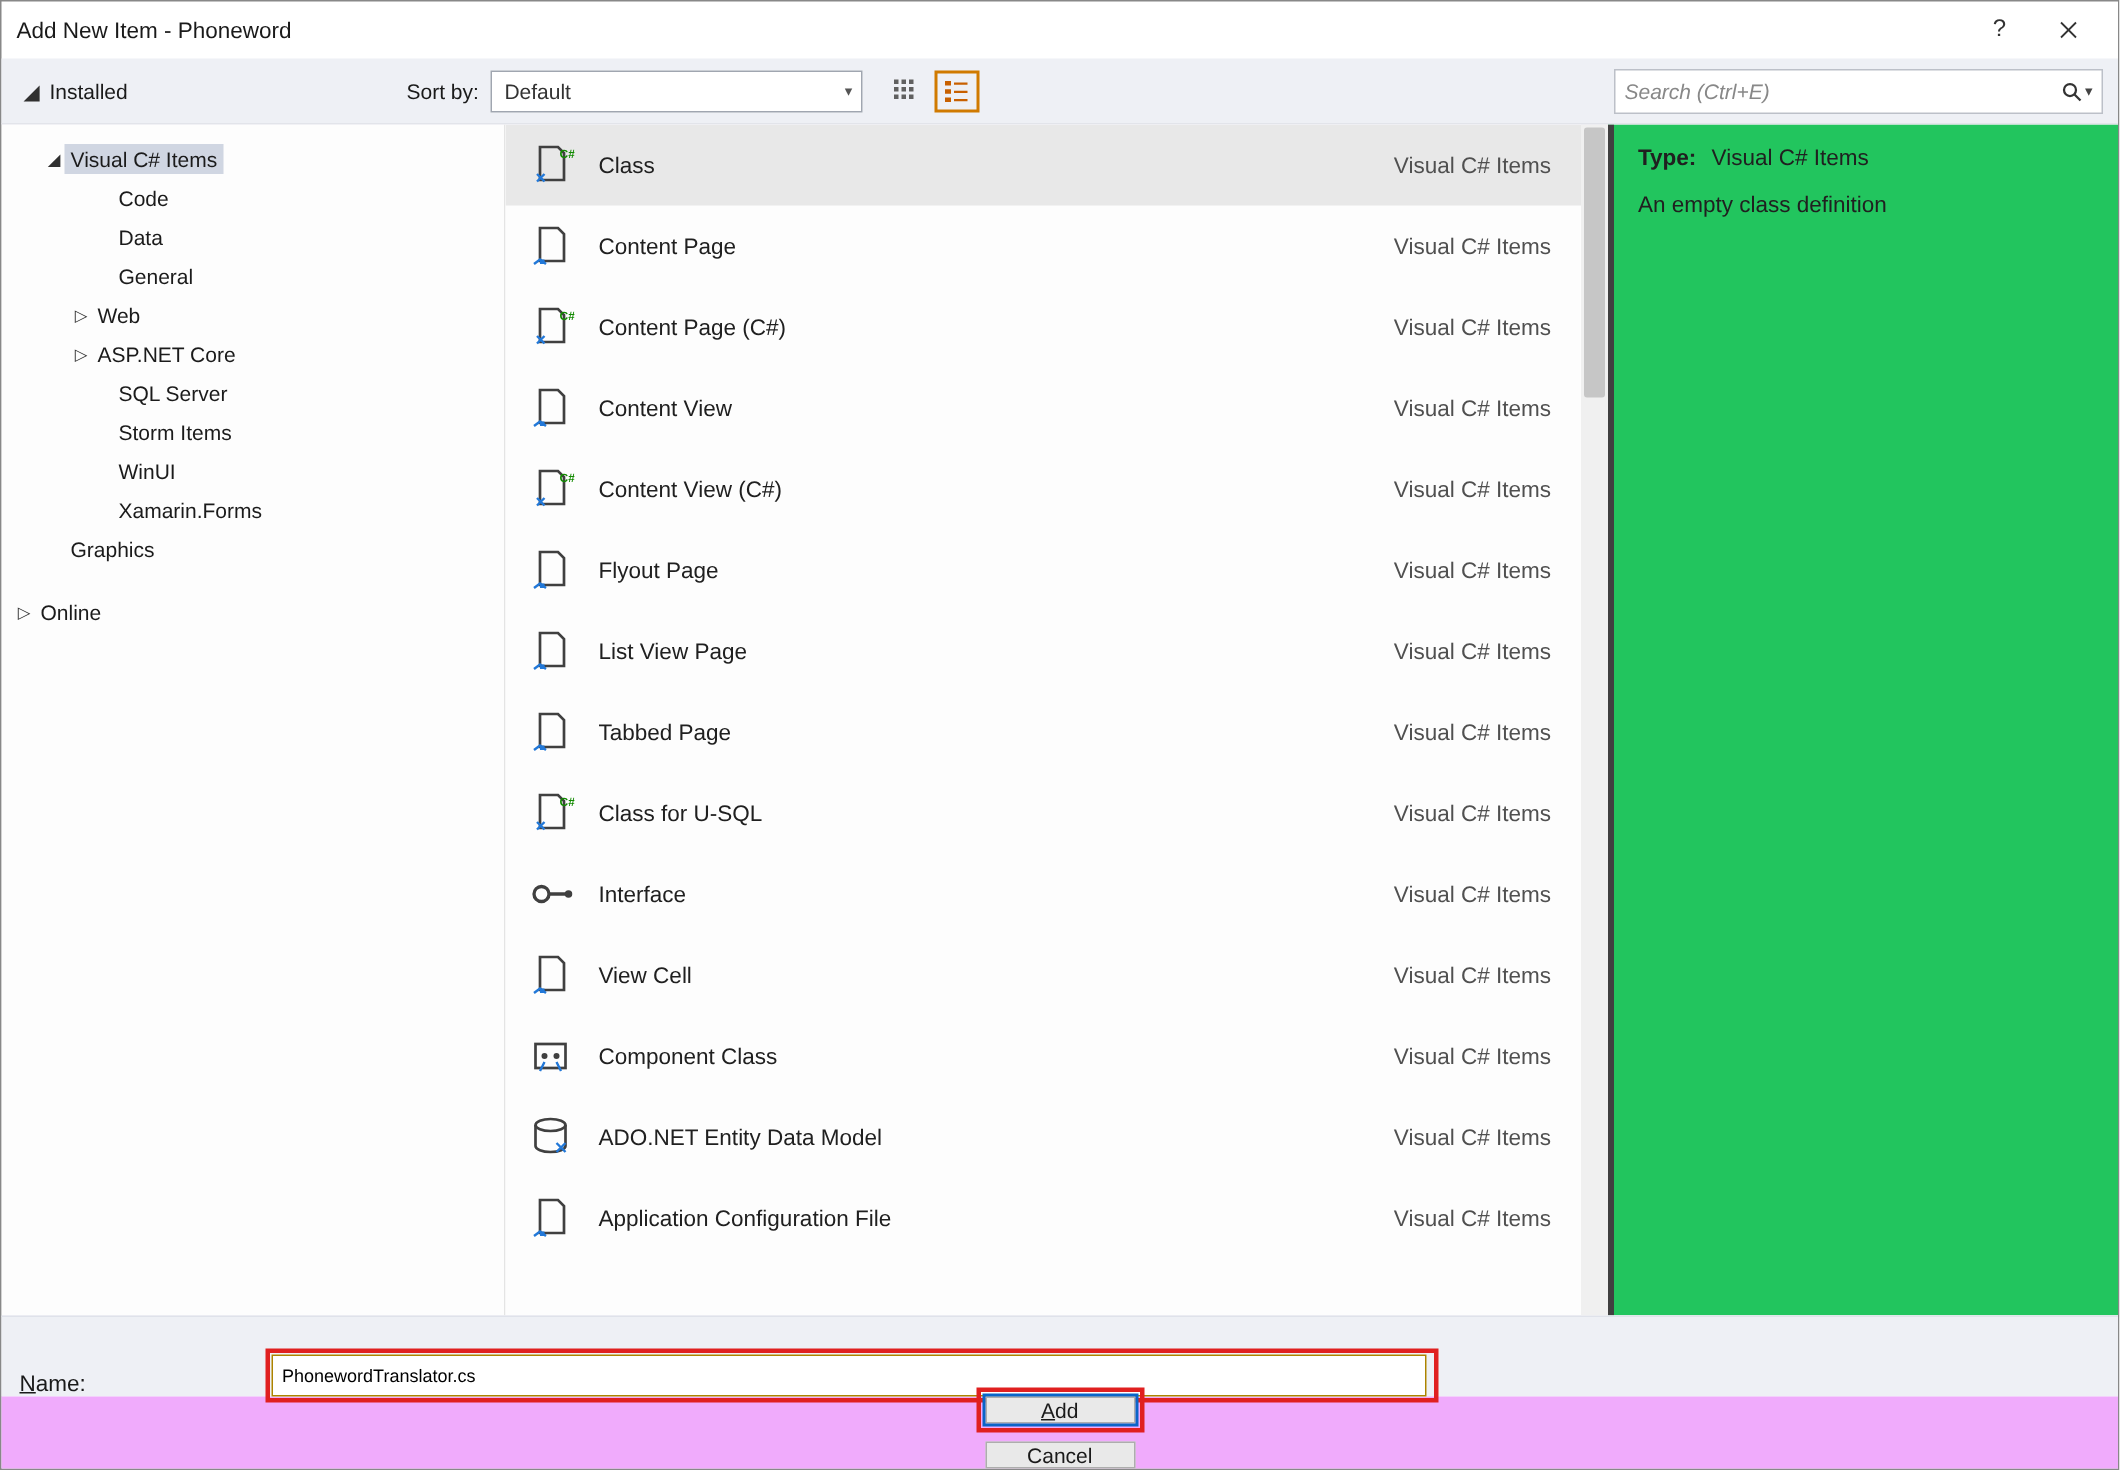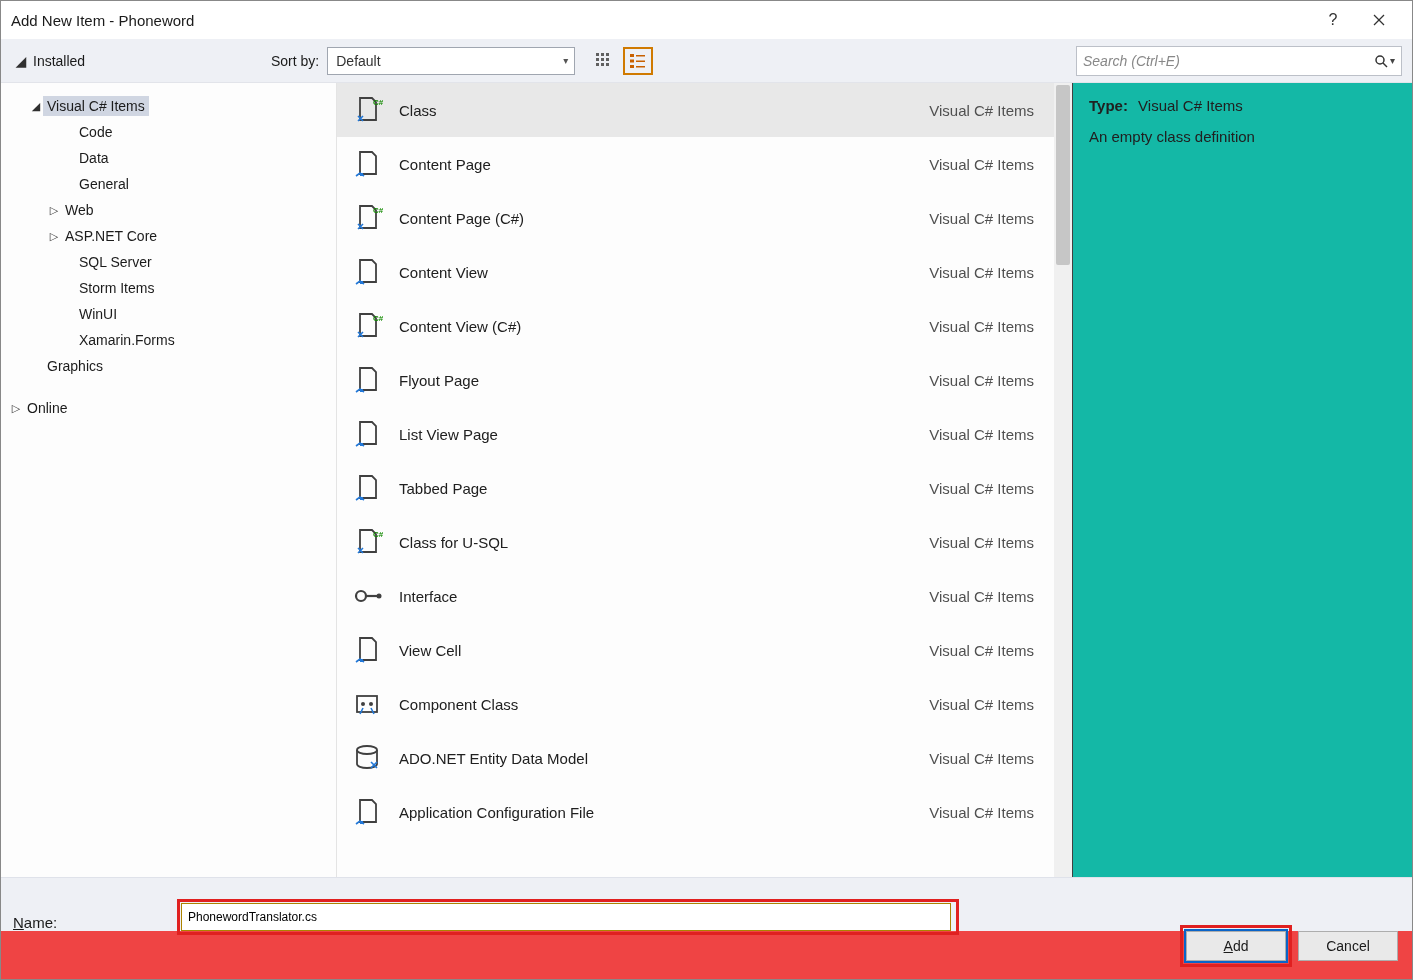--- a/index.html
+++ b/index.html
@@ -42,34 +42,34 @@
   .listwrap { flex: 1; display: flex; }
   .list { flex: 1; overflow-y: auto; background: #fdfdfd; }
   .item { height: 54px; display: flex; align-items: center; padding: 0 20px 0 12px; gap: 14px; border-bottom: 0; }
   .item.selected { background: #e8e8e8; }
   .item .iconbox { width: 36px; height: 36px; display: flex; align-items: center; justify-content: center; }
   .item .name { flex: 1; font-size: 15px; color: #202020; }
   .item .cat { font-size: 15px; color: #505050; }
   .scrollbar { width: 18px; background: #f0f0f0; position: relative; }
   .scrollbar .thumb { position: absolute; top: 2px; left: 2px; right: 2px; height: 180px; background: #c6c6c6; border-radius: 2px; }
 
-  .details { width: 340px; padding: 14px 16px; font-size: 15px; color: #202020; background: #14b8a6; border-left: 1px solid #404040; }
+  .details { width: 340px; padding: 14px 16px; font-size: 15px; color: #202020; background: #22c55e; border-left: 4px solid #404040; }
   .details .typeline { margin-bottom: 14px; }
   .details .typeline b { margin-right: 6px; }
 
   
   .namebar { height: 54px; background: #eef0f5; border-top: 1px solid #dfe2ea; display: flex; align-items: flex-end; padding: 0 12px; gap: 18px; }
   .namebar .nlabel { font-size: 15px; width: 150px; }
   .namebar .nlabel u { text-decoration: underline; }
   .nameinputwrap { flex: 0 0 770px; position: relative; }
   .nameinput { width: 100%; height: 28px; border: 1px solid #ac8300; background: #fff; padding: 0 6px; font-size: 12px; outline: none; }
   .redframe1 { position: absolute; top: -4px; left: -4px; right: -8px; bottom: -4px; border: 3px solid #e02020; pointer-events: none; }
 
   
-  .btnbar { height: 48px; background: #ef4444; display: flex; justify-content: flex-end; padding: 0 14px; gap: 12px; border-top: 0; }
+  .btnbar { height: 48px; background: #f0abfc; display: flex; align-items: center; justify-content: flex-end; padding: 0 14px; gap: 12px; border-top: 0; flex-direction: column; }
   .btn { width: 100px; height: 30px; border: 1px solid #adadad; background: #e9e9e9; display: flex; align-items: center; justify-content: center; font-size: 14px; }
   .btn.primary { outline: 2px solid #0a64c8; outline-offset: 0; position: relative; }
   .redframe2 { position: absolute; inset: -7px; border: 3px solid #e02020; pointer-events: none; }
 </style>
 </head>
 <body>
 
 <div class="window">
   <div class="titlebar">
     <span class="title">Add New Item - Phoneword</span>

